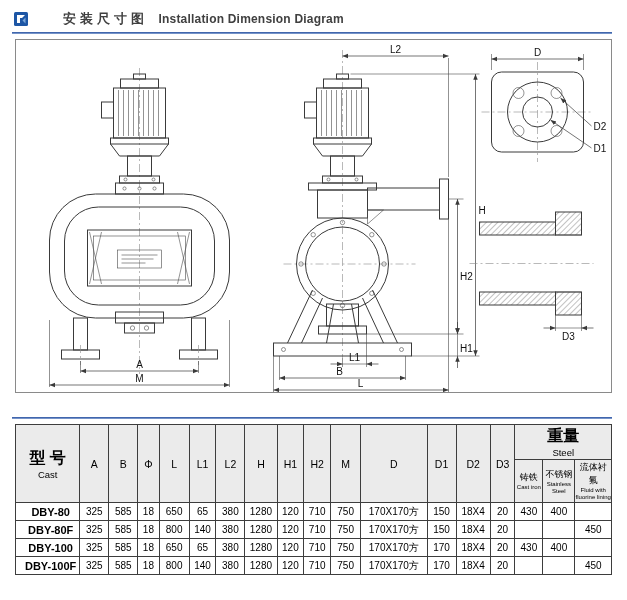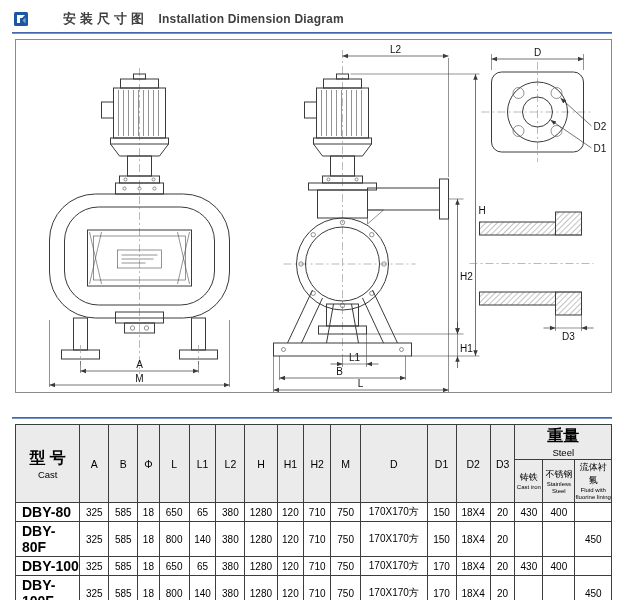--- a/index.html
+++ b/index.html
@@ -27,21 +27,21 @@
   table { border-collapse:collapse; width:597px; margin-left:3px; table-layout:fixed; }
   th, td { border:1px solid #3d3d3d; text-align:center; vertical-align:middle;
            padding:1px 0; overflow:hidden; }
   thead th { background:#ebebeb; font-weight:normal; }
   .h-zh { display:block; font-size:16px;font-weight:bold; }
   .h-en { display:block; font-size:9.5px; }
   .col-letter { font-size:10.5px; }
   .w-zh { display:block; font-size:9px; }
   .w-en { display:block; font-size:6px; line-height:7px; }
   tbody td { font-size:10px; height:18px; background:#fff; }
-  tbody td.type { font-weight:bold; font-size:14px; text-align:left; padding-left:6px; }
+  tbody td.type { font-weight:bold; font-size:11px; text-align:center; padding-left:6px; }
 </style>
 </head>
 <body>
 
 <div class="page">
 
   <div class="sec-header">
     <svg class="logo" viewBox="0 0 14 14">
       <rect width="14" height="14" rx="1.5" fill="#1d56a5"></rect>
       <path d="M3,11 V3 h8 l-3,3 h-2 v5 z" fill="#ffffff"></path>

